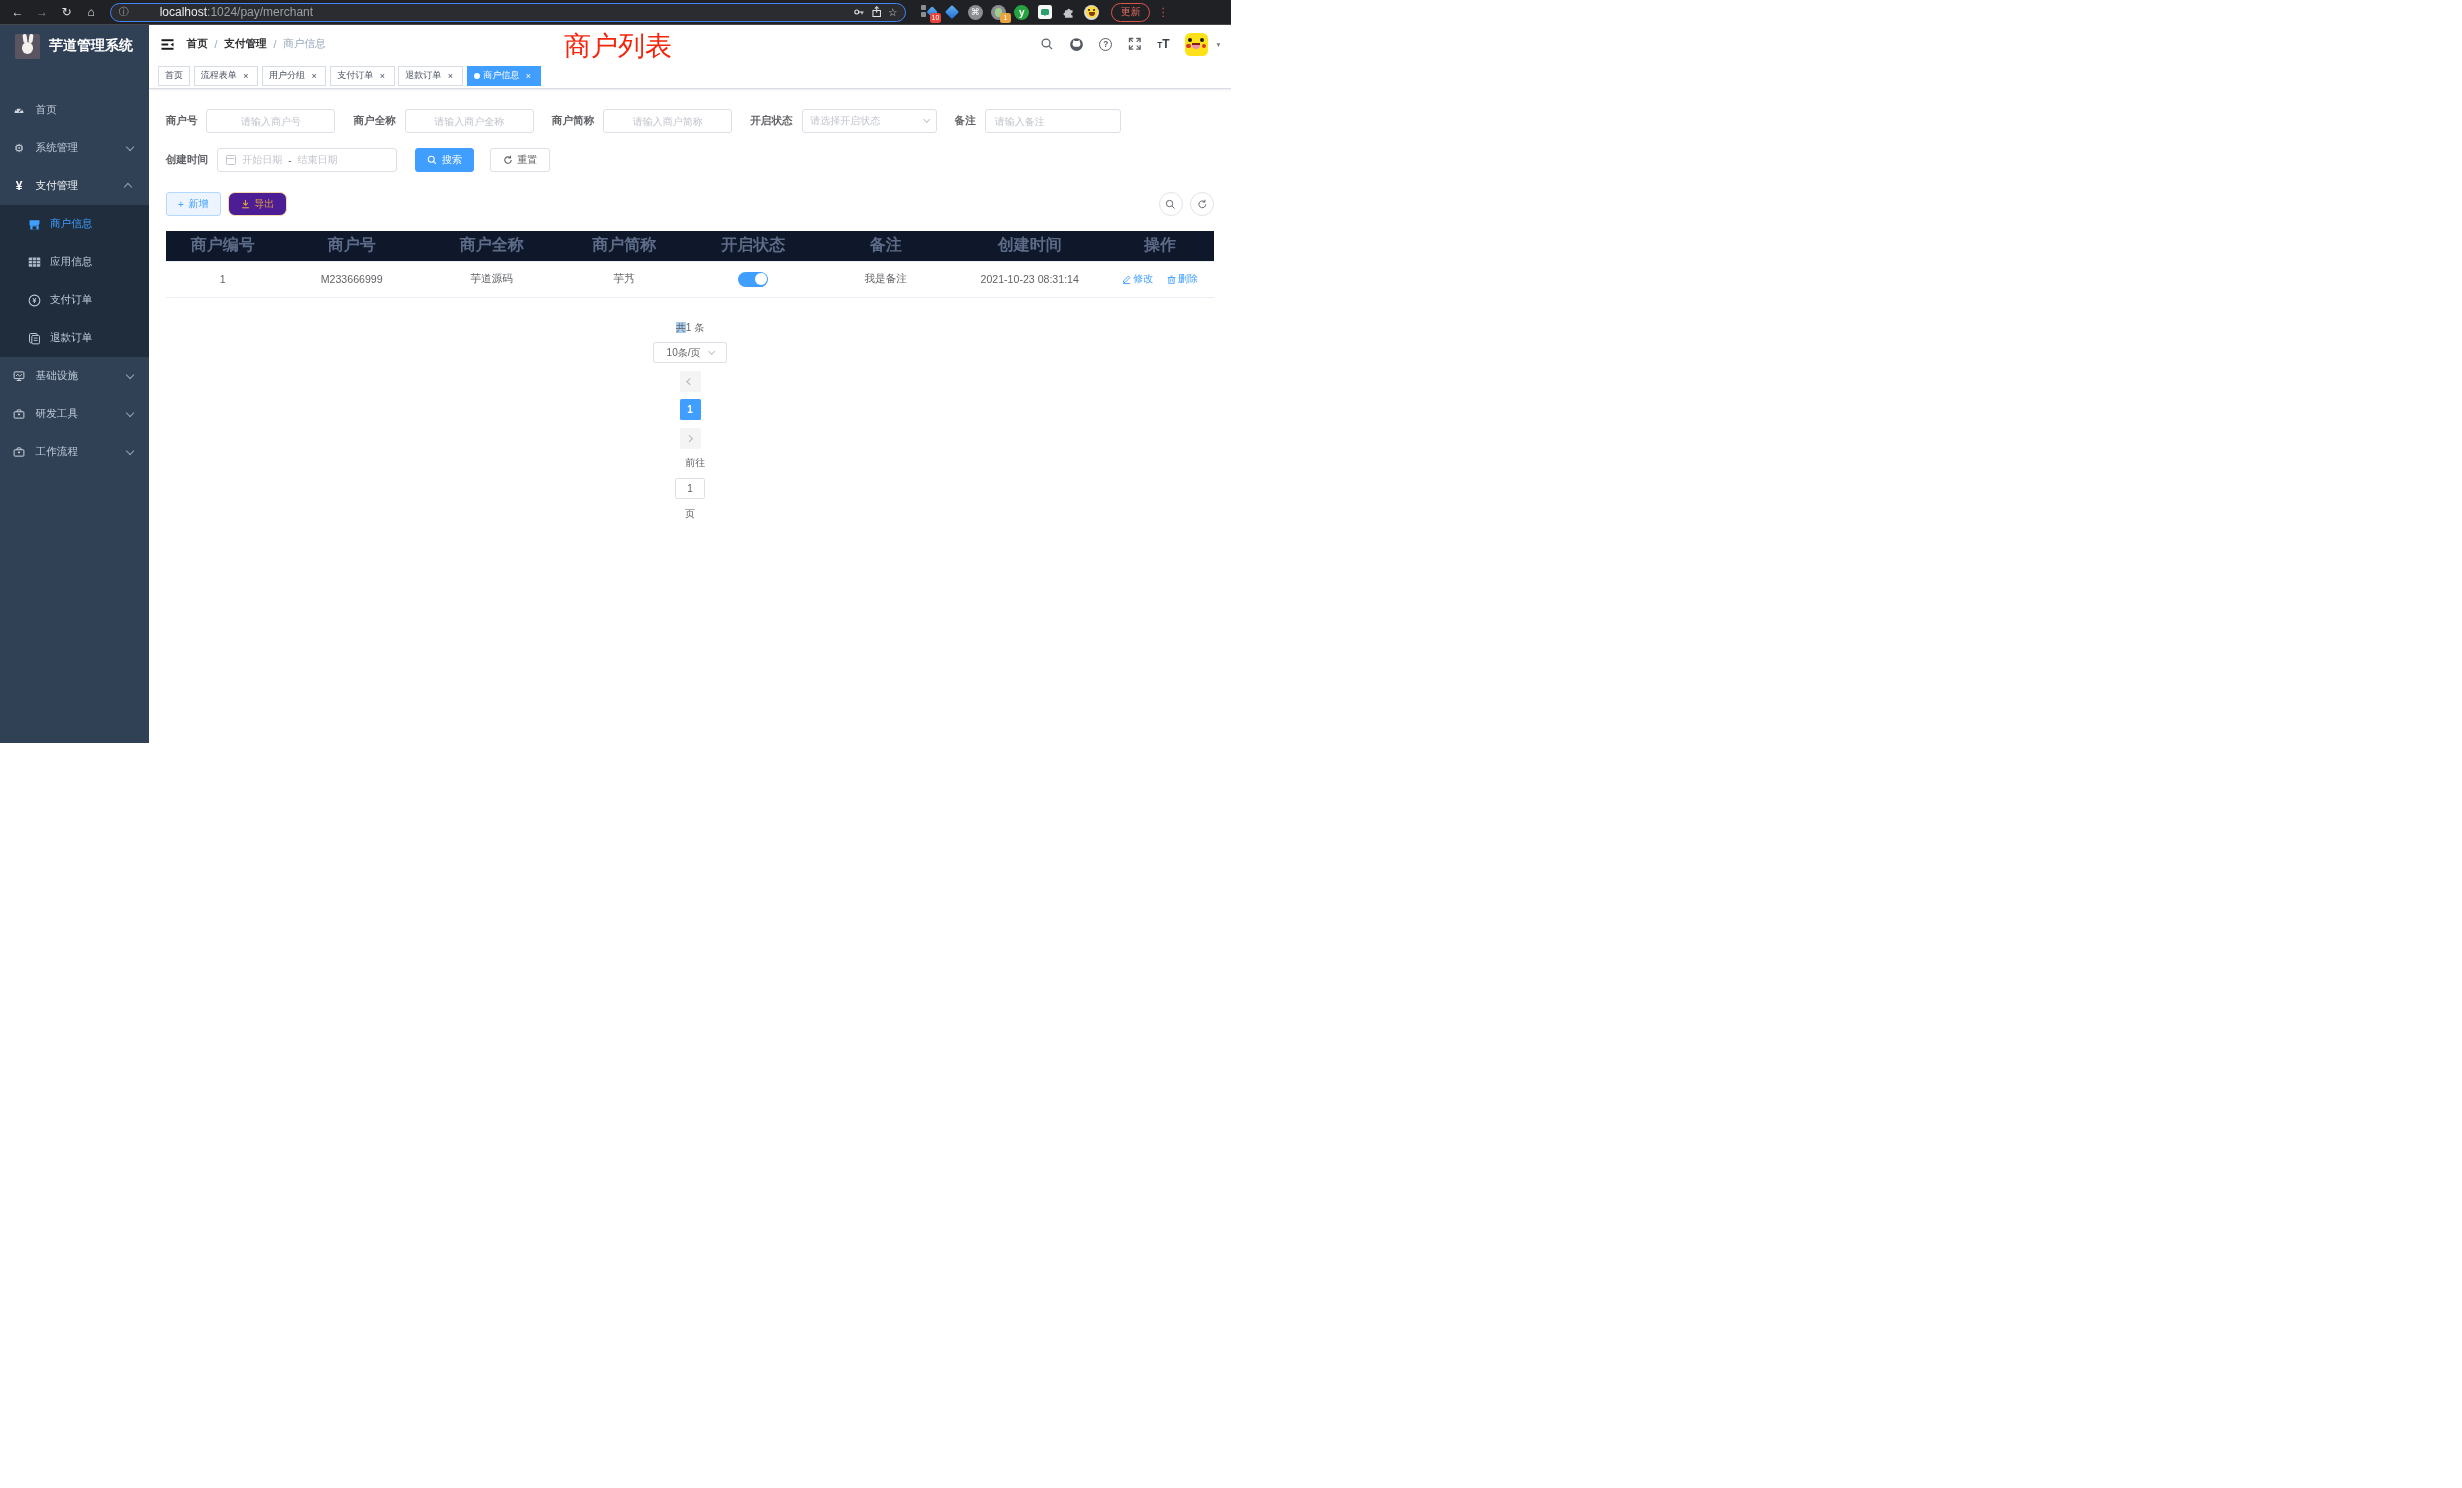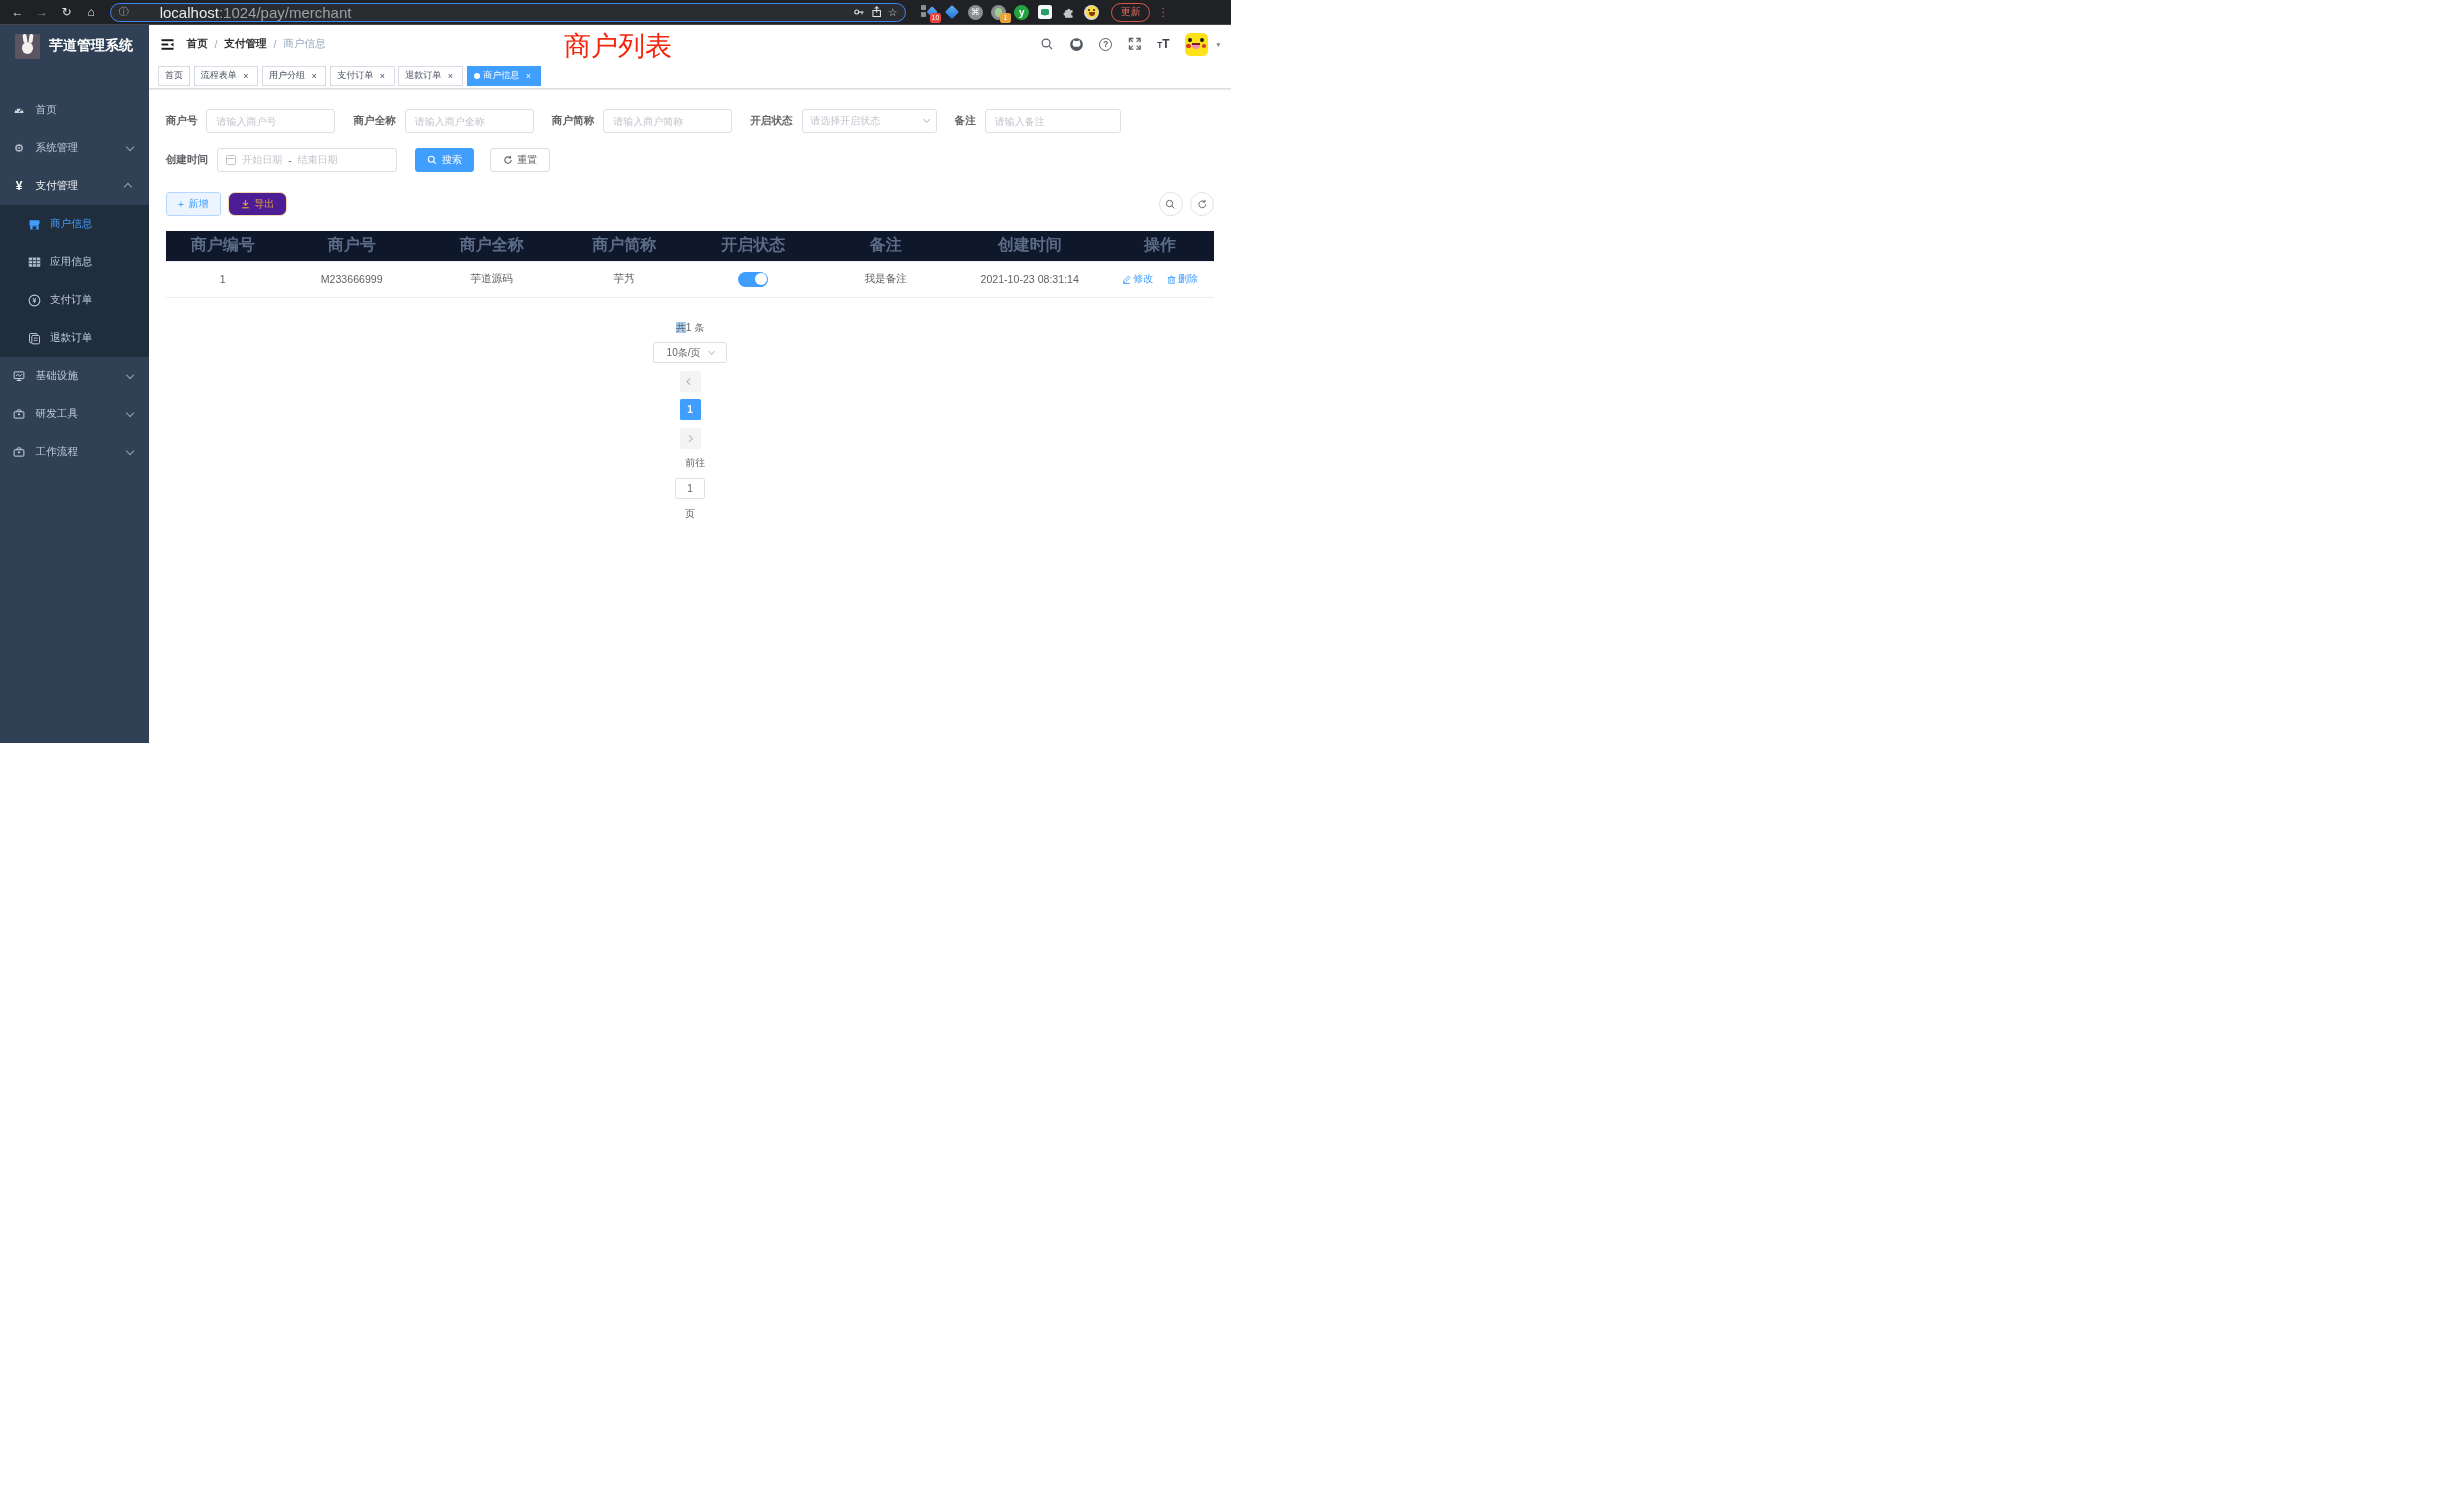--- a/index.html
+++ b/index.html
@@ -8,21 +8,21 @@
   .screen { position:relative; width:1231px; height:744px; }
 
   
   .browser-bar { height:25px; background:#202124; border-bottom:1.5px solid #47484c;
     display:flex; align-items:center; padding:0 7.6px; gap:4.5px; }
   .nav-ic { width:20px; text-align:center; font-size:12px; color:#dfe1e5; cursor:pointer; line-height:1; }
   .nav-ic.dim { color:#85878b; }
   .addr { flex:0 0 796px; height:19px; margin-left:4.5px; background:#2b2c2f; border:1.5px solid #4285f4;
     border-radius:10.6px; display:flex; align-items:center; padding:0 7.6px; gap:6px; }
   .addr .info { color:#9aa0a6; font-size:10px; }
-  .addr .url { font-size:15px; color:#9aa0a6; white-space:nowrap;padding-left:25px; }
+  .addr .url { font-size:12px; color:#9aa0a6; white-space:nowrap;padding-left:25px; }
   .addr .url b { color:#e8eaed; font-weight:normal; }
   .addr .spacer { flex:1; }
   .addr svg { display:block; }
   .addr .star { color:#c7cacd; font-size:10.6px; }
   .ext-row { display:flex; align-items:center; gap:8.3px; margin-left:10.6px; }
   .ext { position:relative; width:15px; height:15px; display:flex; align-items:center; justify-content:center; cursor:pointer; }
   .badge { position:absolute; bottom:-3px; right:-4.5px; min-width:10.6px; height:10px; border-radius:2.3px;
     font-size:6.8px; color:#fff; display:flex; align-items:center; justify-content:center; padding:0 1.5px; }
   .badge.red { background:#e8453c; }
   .badge.orange { background:#e8a33d; }
@@ -99,21 +99,21 @@
   .annotation { position:absolute; left:415px; top:3px; color:#f5250c; font-size:27px; z-index:5; white-space:nowrap; }
 
   
   .content { padding:20px 16.7px 0 16.7px; flex:1; }
   .form-row { display:flex; align-items:center; margin-bottom:15px; }
   .fgroup { display:flex; align-items:center; margin-right:18px; }
   .flabel { font-size:10.6px; color:#606266; font-weight:700; margin-right:9px; white-space:nowrap; }
   .el-input { height:24px; border:0.8px solid #dcdfe6; border-radius:3px; font-size:10px; color:#606266; padding:0 9px;
     outline:none; background:#fff; font-family:"Liberation Sans","DejaVu Sans",sans-serif; }
   .el-input::placeholder { color:#c0c4cc; }
-  .w170 { width:129px; } .w180 { width:136px; }
+  .w170 { width:129px;text-align:center; } .w180 { width:136px; }
   .el-select { width:135px; height:24px; border:0.8px solid #dcdfe6; border-radius:3px; display:flex; align-items:center;
     padding:0 7.6px; cursor:pointer; background:#fff; }
   .el-select .ph { color:#c0c4cc; font-size:10px; flex:1; }
   .sel-caret { width:5.3px; height:5.3px; border-right:1px solid #c0c4cc; border-bottom:1px solid #c0c4cc; transform:rotate(45deg) translateY(-1.5px); }
   .date-range { width:180px; height:24px; border:0.8px solid #dcdfe6; border-radius:3px; display:flex; align-items:center;
     padding:0 7.6px; gap:6px; background:#fff; cursor:pointer; }
   .date-range .ph { color:#c0c4cc; font-size:10px; }
   .date-range .dsep { color:#606266; font-size:10px; }
   .cal { width:10.6px; height:10px; border:1px solid #c0c4cc; border-radius:1.5px; position:relative; }
   .cal:before { content:""; position:absolute; left:0.8px; right:0.8px; top:1.5px; border-top:1px solid #c0c4cc; }

